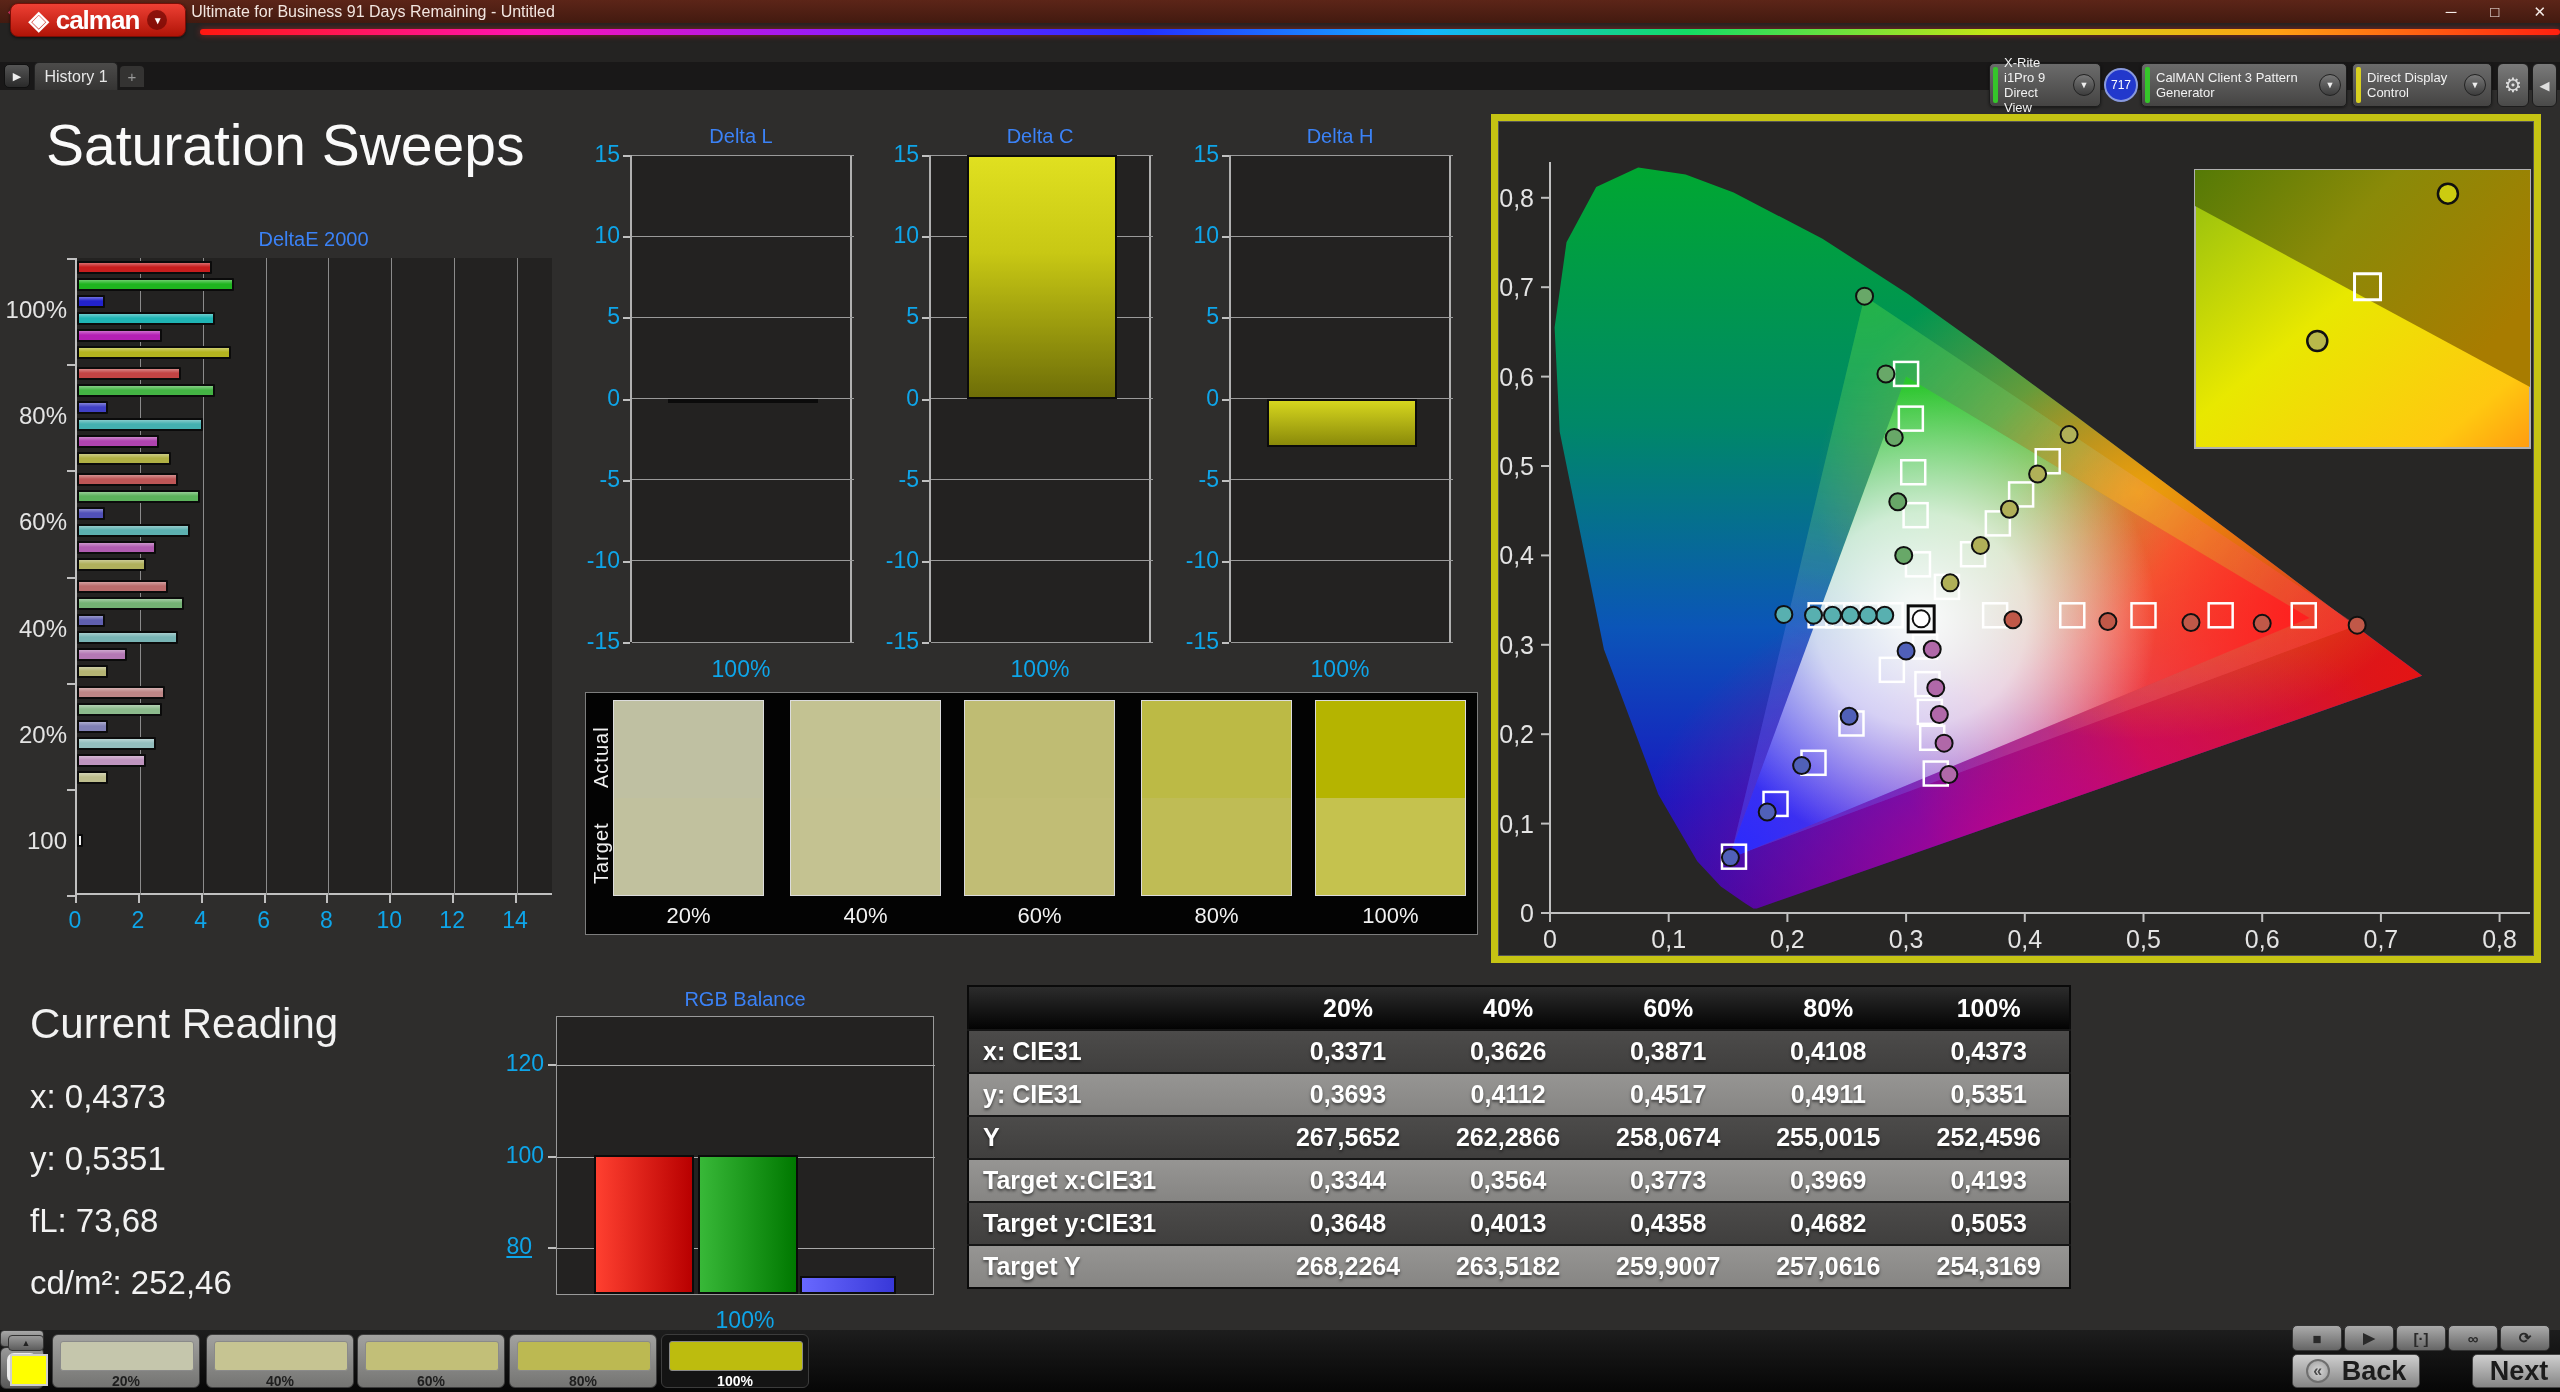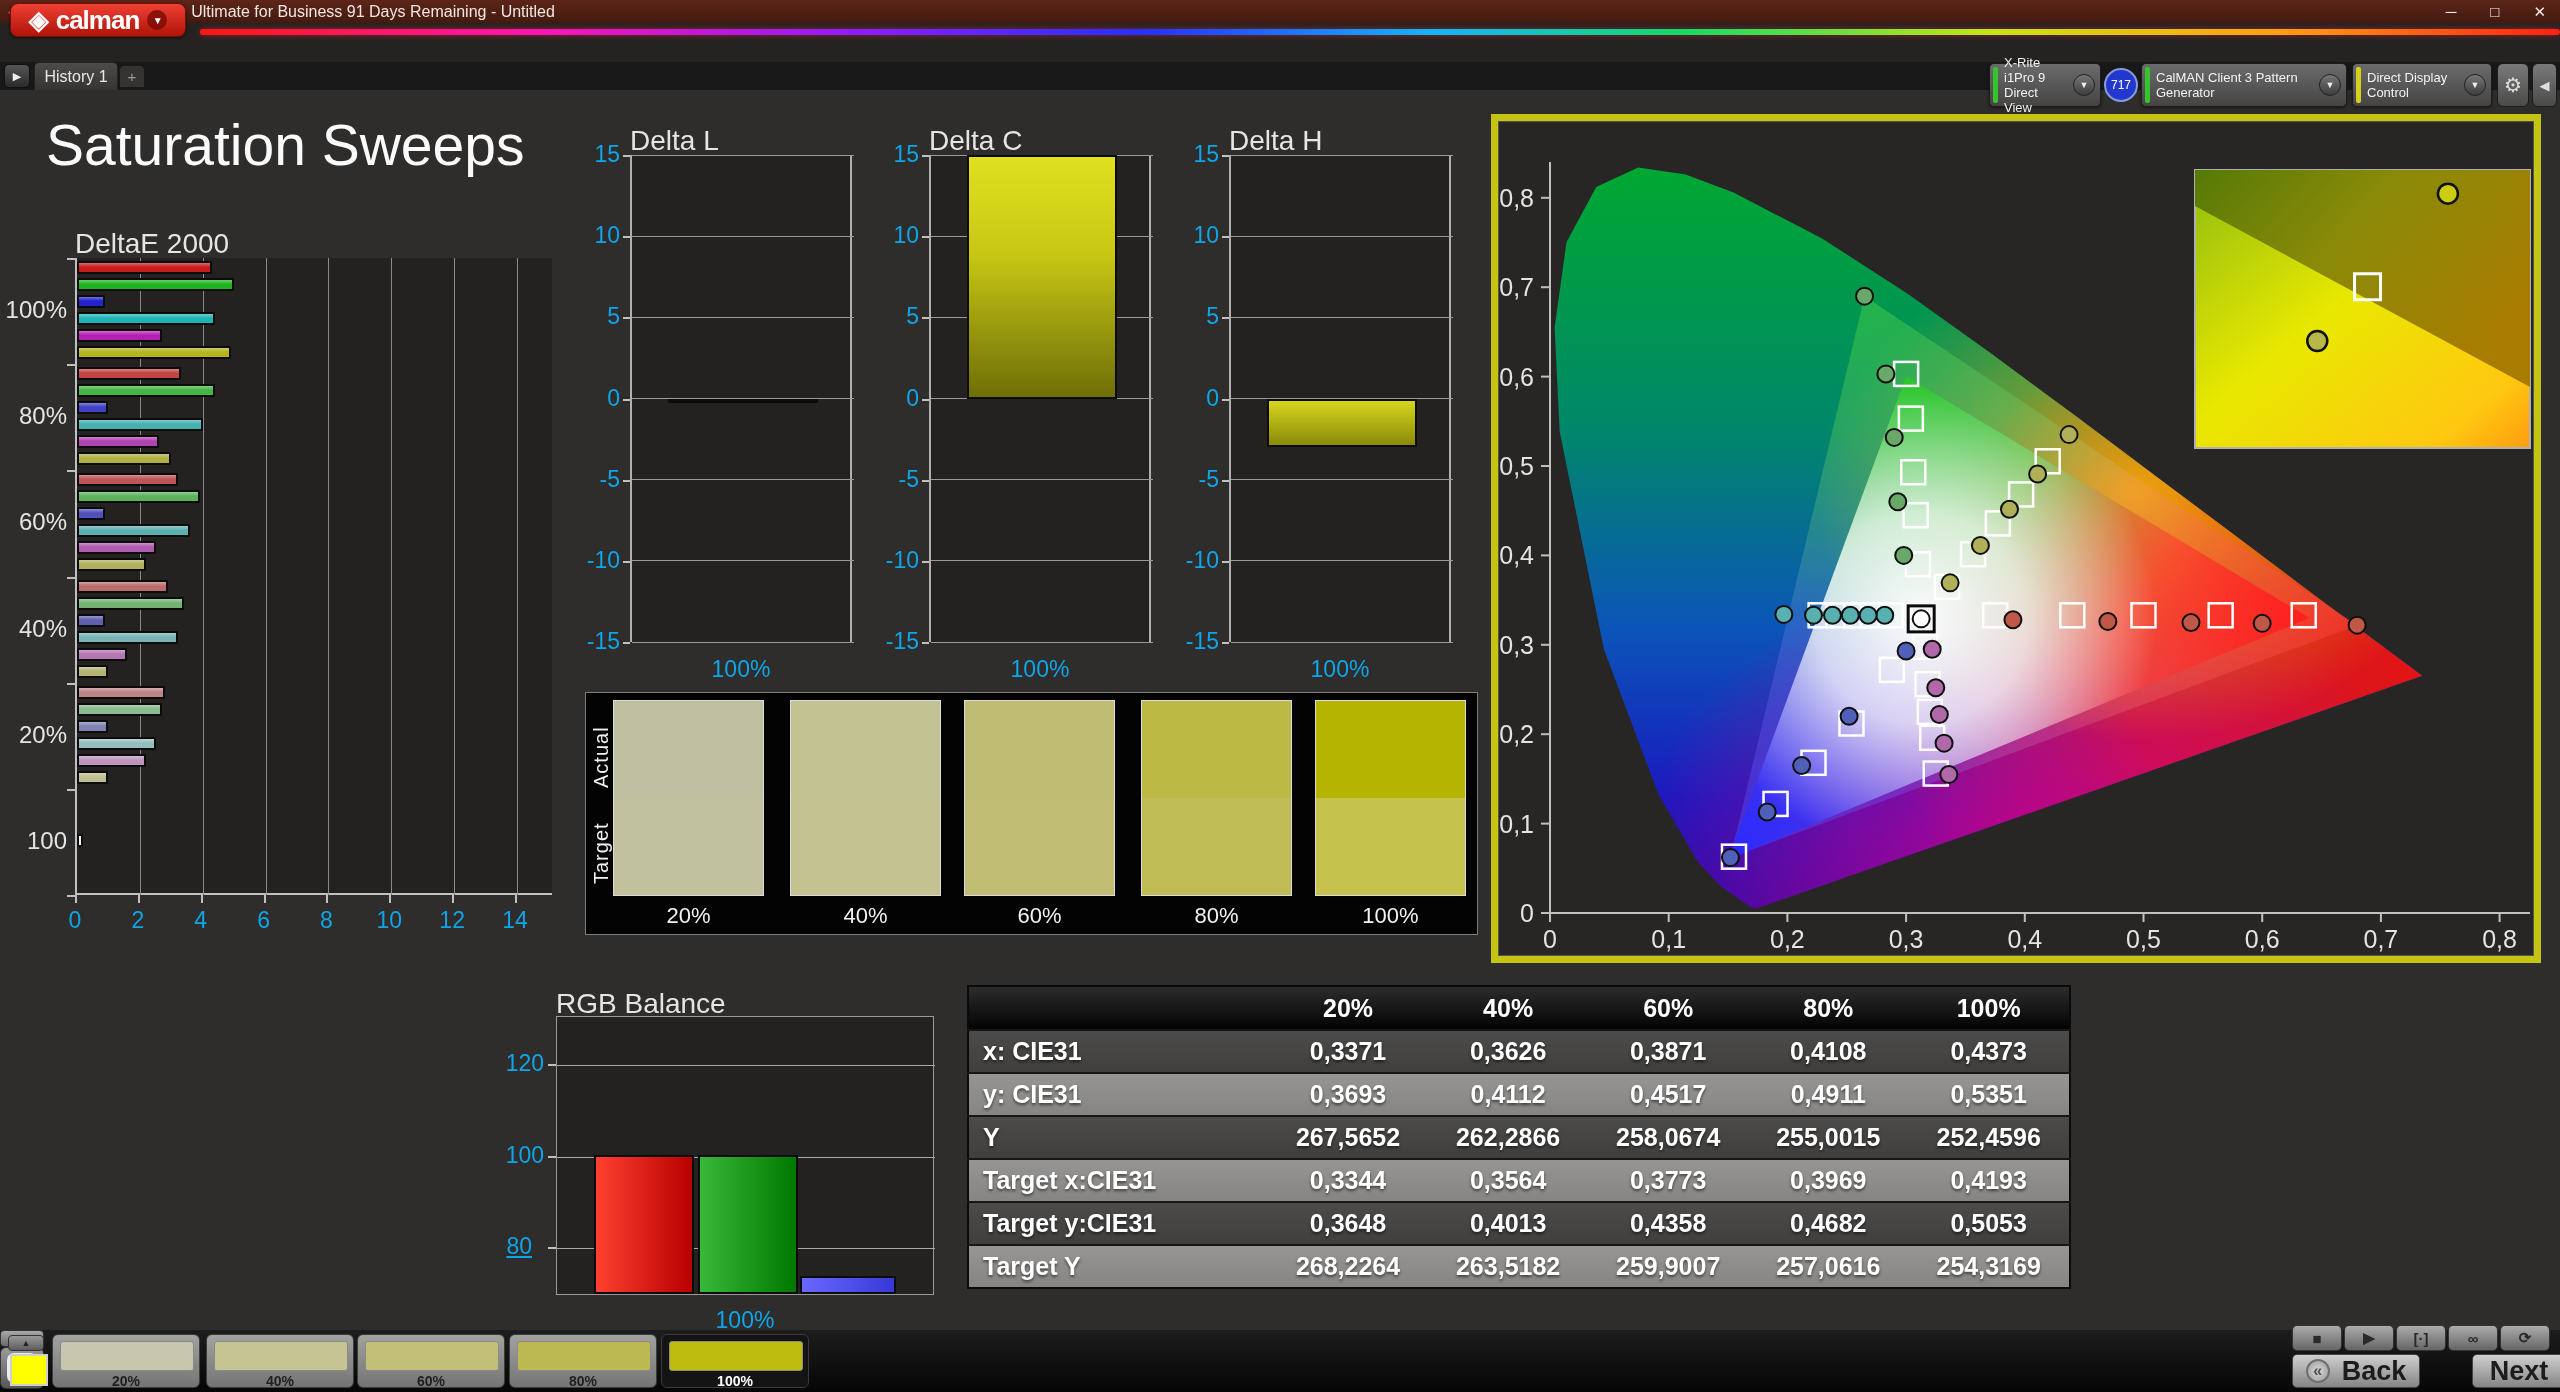--- a/index.html
+++ b/index.html
@@ -59,21 +59,21 @@
   .tool-btn { position:absolute; top:63px; height:44px; border-radius:6px;
     background:linear-gradient(#7a7a7a,#4a4a49); border:1px solid #1c1c1c; color:#ddd;
     display:flex; align-items:center; justify-content:center; }
   #gear-btn { left:2497px; width:32px; font-size:20px; }
   #collapse-btn { left:2532px; width:25px; font-size:13px; }
 
   
   #page-title { left:46px; top:112px; font-size:57px; color:#fafafa; font-weight:400; letter-spacing:0px; }
 
   
-  .chart-title { position:absolute; color:#e5e5e5; font-size:28px; }
+  .chart-title { position:absolute; color:#3b82f6; font-size:20px; text-align:center; }
   .tick-label { position:absolute; color:#0ea5e9; font-size:23px; }
   .gridline-v { position:absolute; top:0; width:1px; background:#8b8b8b; }
   .gridline-h { position:absolute; left:0; height:1px; background:#9a9a9a; }
 
   
   #deltae-plot { left:75px; top:258px; width:477px; height:637px; background:#232221;
     border-left:2px solid #c0c0c0; border-bottom:2px solid #c0c0c0; }
   .de-bar { position:absolute; height:13px; border:2px solid #0b0b0b; border-radius:1px; }
   .de-group-label { position:absolute; width:64px; text-align:right; color:#e4e4e4; font-size:24px; }
   .axis-tick { position:absolute; background:#c0c0c0; }
@@ -592,20 +592,27 @@
           <circle cx="430.40619999999996" cy="383.3872" r="8.5" fill="#b0b058" stroke="#101010" stroke-width="2"></circle>
           <circle cx="459.4877" cy="347.1802" r="8.5" fill="#b0b058" stroke="#101010" stroke-width="2"></circle>
           <circle cx="487.6196" cy="311.95660000000004" r="8.5" fill="#b0b058" stroke="#101010" stroke-width="2"></circle>
           <circle cx="519.0751" cy="272.62059999999997" r="8.5" fill="#b0b058" stroke="#101010" stroke-width="2"></circle>
           <rect x="358.1749" y="443.87399999999997" width="26" height="26" fill="none" stroke="#0a0a0a" stroke-width="3"></rect>
           <circle cx="371.1749" cy="456.87399999999997" r="8.5" fill="#ffffff" stroke="#101010" stroke-width="2"></circle>
         </g>
     </svg>
   </div>
 
+  <div id="current-reading" class="abs">
+    <div id="cr-title">Current Reading</div>
+  <div class="cr-line" style="left: 0px; top: 78px;">x: 0,4373</div>
+      <div class="cr-line" style="left: 0px; top: 140px;">y: 0,5351</div>
+      <div class="cr-line" style="left: 0px; top: 202px;">fL: 73,68</div>
+      <div class="cr-line" style="left: 0px; top: 264px;">cd/m²: 252,46</div>
+    </div>
 
   <div class="chart-title" style="left:556px; top:988px; width:378px;">RGB Balance</div>
   <div id="rgb-plot" class="abs">
       <div class="gridline-h" style="top: 48.0246px; width: 378px; background: rgb(168, 168, 168);"></div>
       <div class="gridline-h" style="top: 139.5px; width: 378px; background: rgb(168, 168, 168);"></div>
       <div class="gridline-h" style="top: 230.975px; width: 378px; background: rgb(168, 168, 168);"></div>
       <div class="rgb-bar" style="left: 37px; width: 100px; height: 139.5px; background: linear-gradient(90deg, rgb(255, 64, 48), rgb(184, 0, 0));"></div>
       <div class="rgb-bar" style="left: 141px; width: 100px; height: 138.585px; background: linear-gradient(90deg, rgb(56, 184, 56), rgb(0, 120, 0));"></div>
       <div class="rgb-bar" style="left: 243px; width: 96px; height: 18.2951px; background: linear-gradient(90deg, rgb(104, 104, 255), rgb(56, 56, 216));"></div>
     </div>

